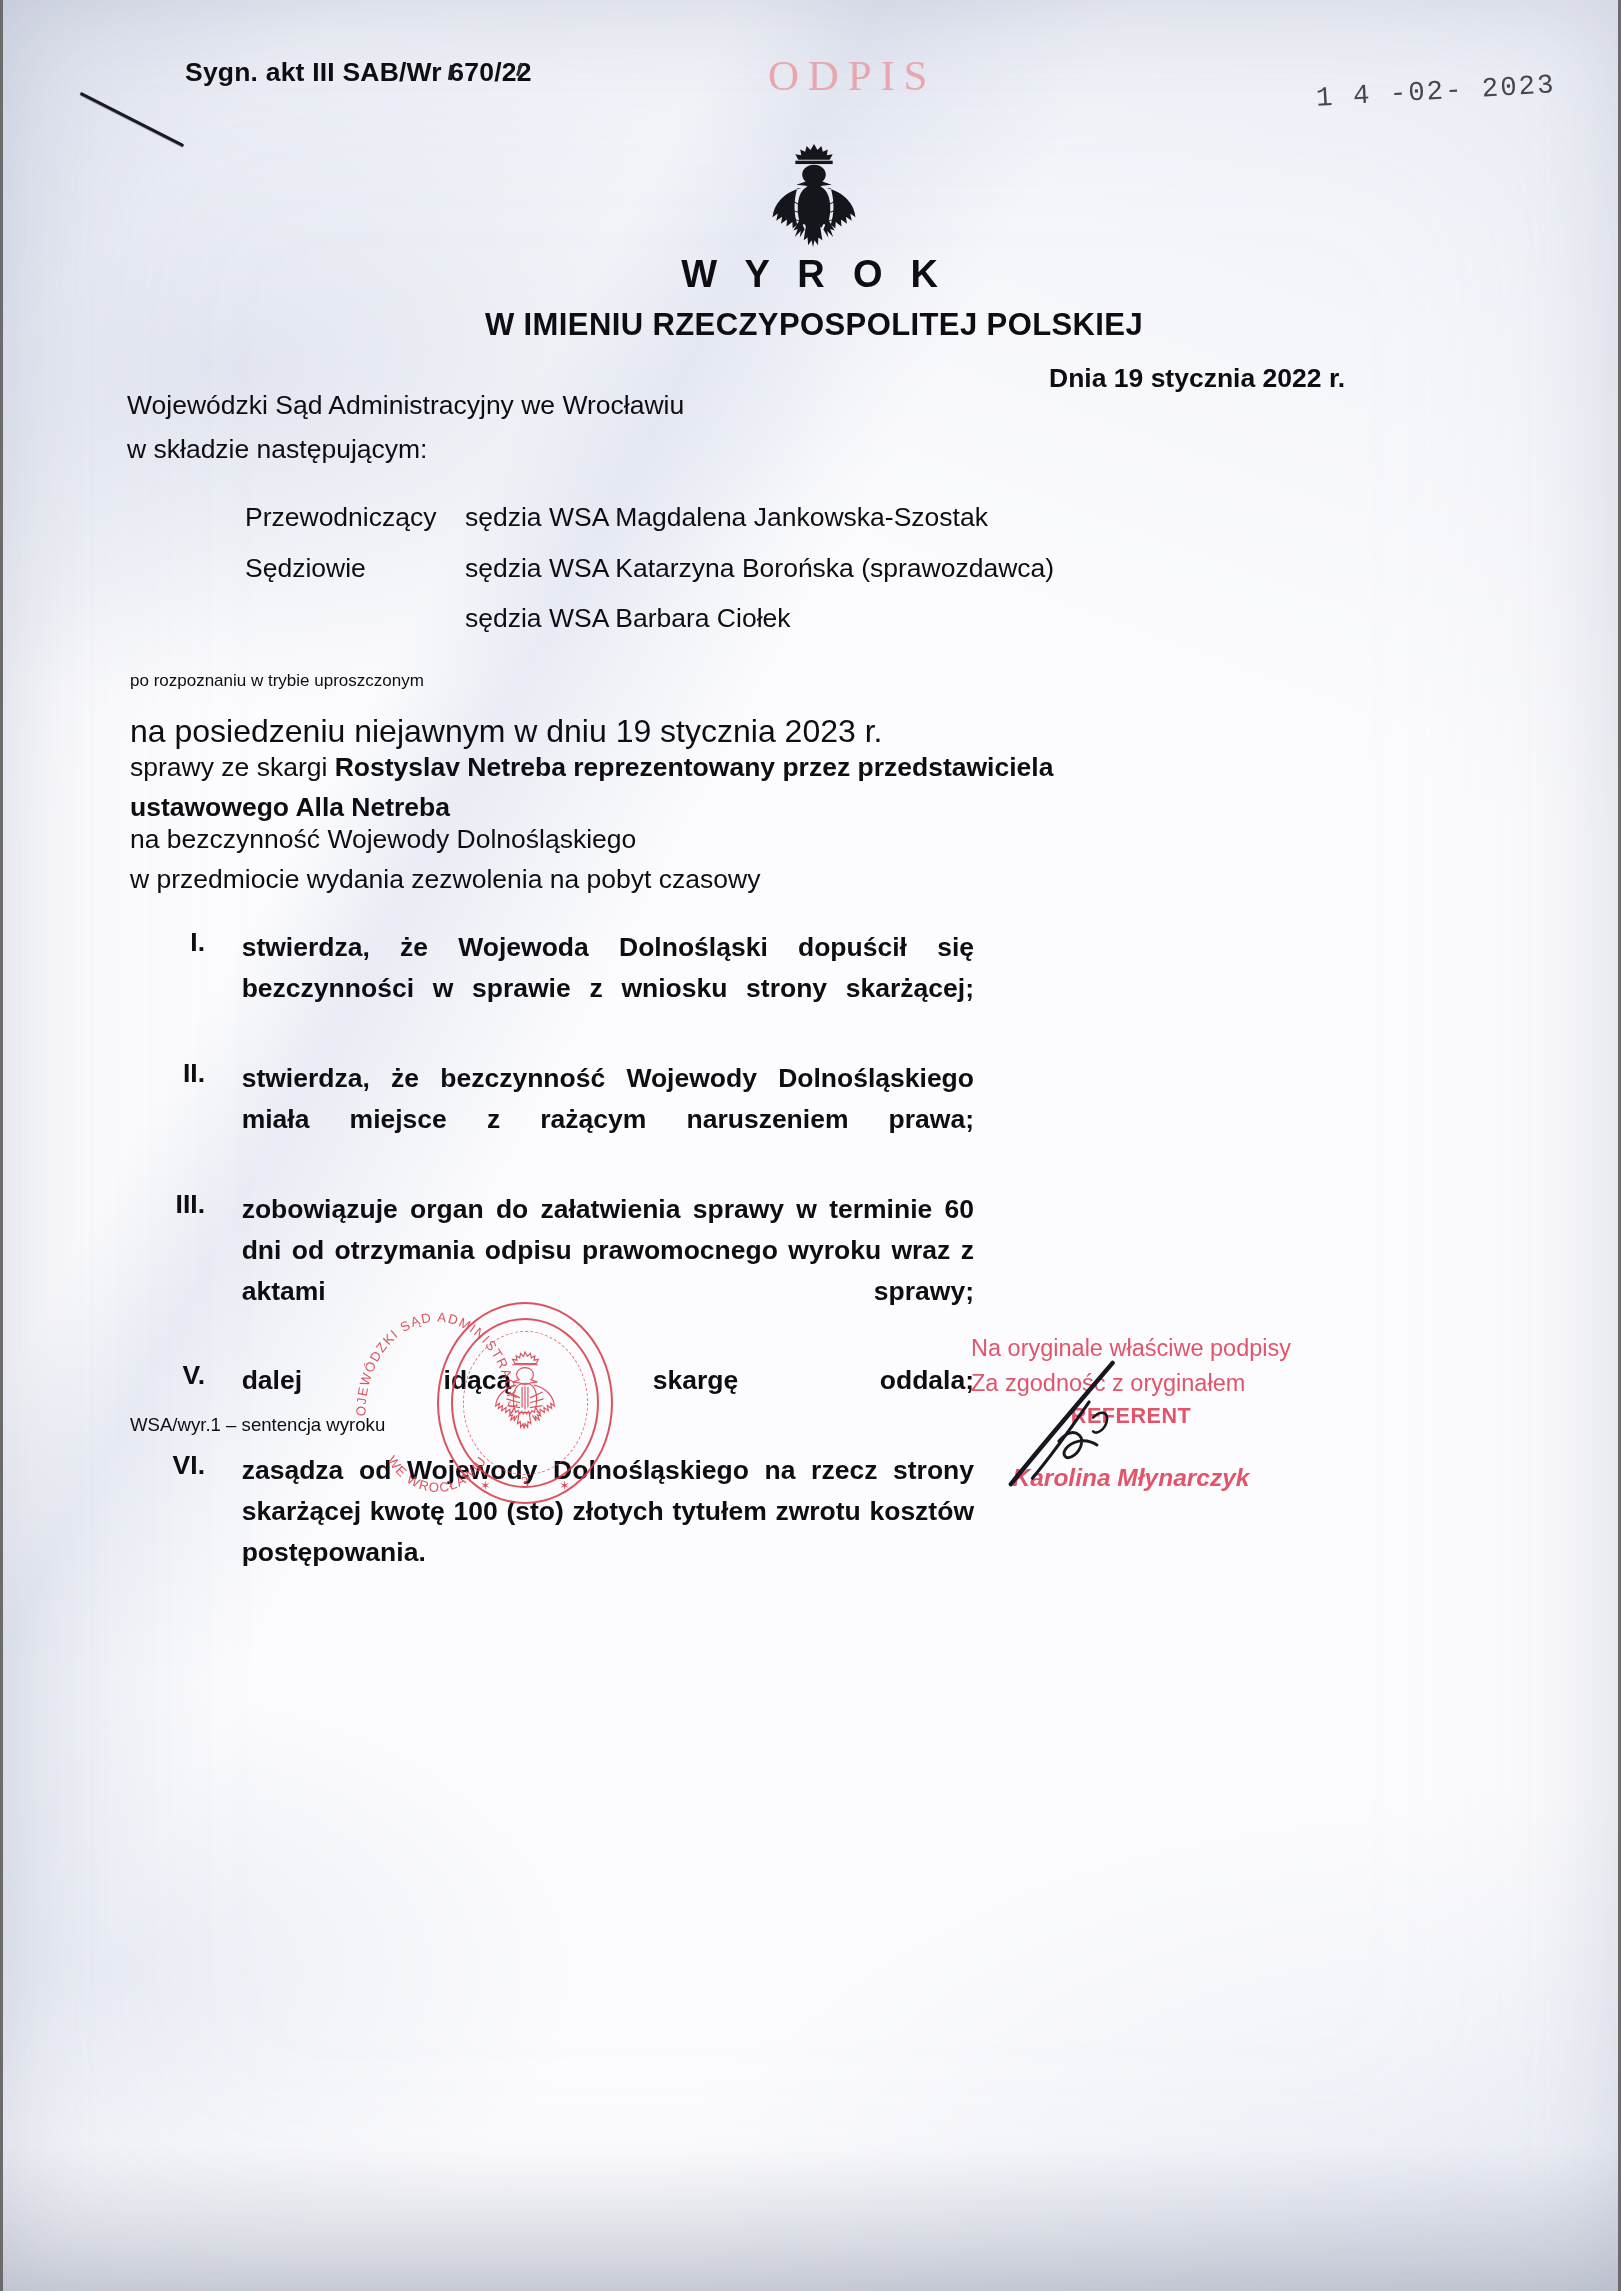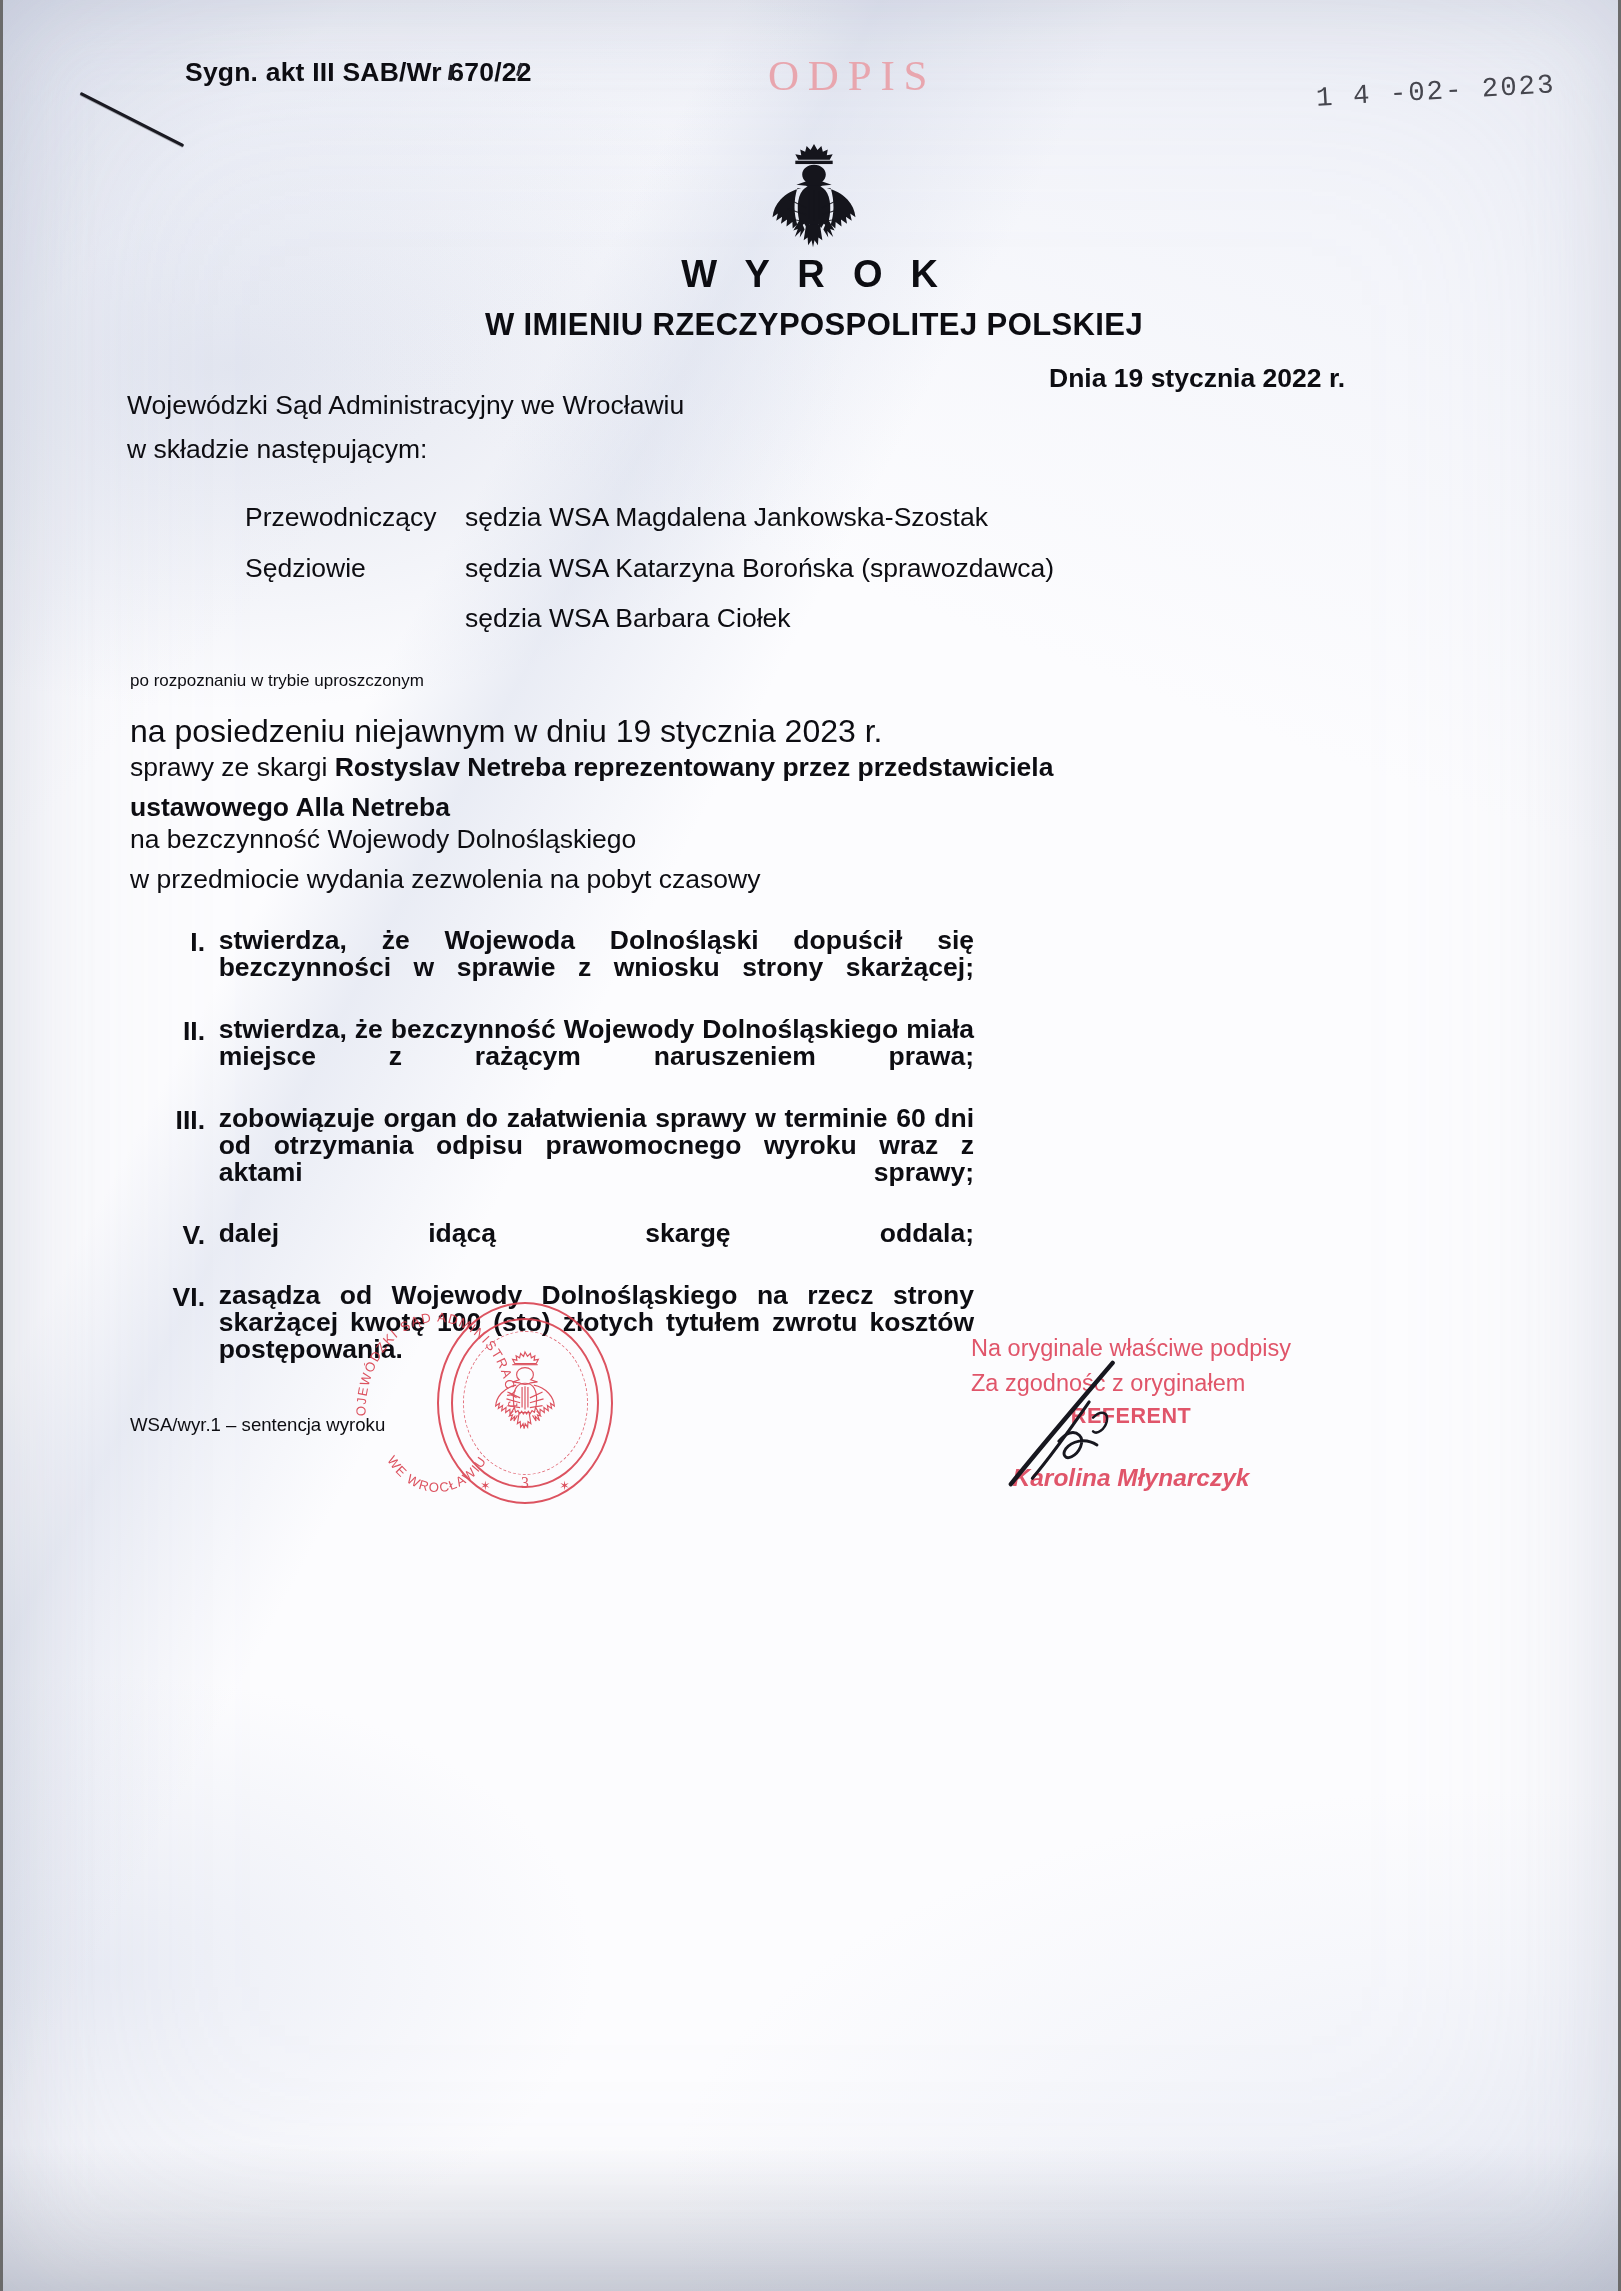--- a/index.html
+++ b/index.html
@@ -128,21 +128,21 @@
   .rulings{
     position:absolute;left:157px;top:927px;width:814px;
     font-size:26.5px;font-weight:bold;
   }
   .rulings .item{display:flex;margin-bottom:7.8px;}
   .rulings .num{
     width:45px;flex:0 0 45px;text-align:right;
     padding-right:13.7px;
   }
   .rulings .body{
-    flex:1;text-align:justify;line-height:27px;
+    flex:1;text-align:justify;line-height:41px;margin-left:23px;
   }
   .rulings .body::after{content:"";display:inline-block;width:100%;}
 
   
   .footer-code{
     left:127px;top:1414px;font-size:18.6px;
   }
 
   
   .seal{

